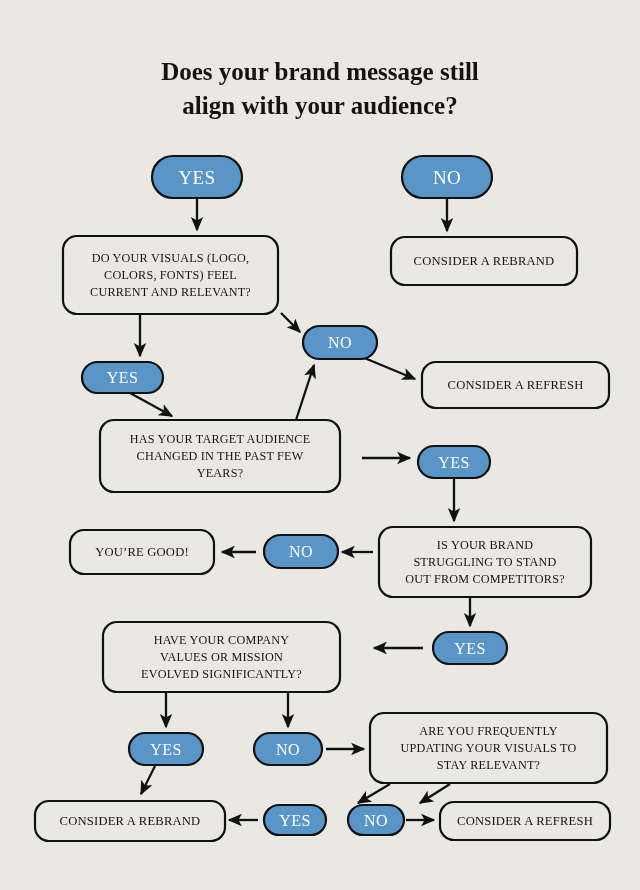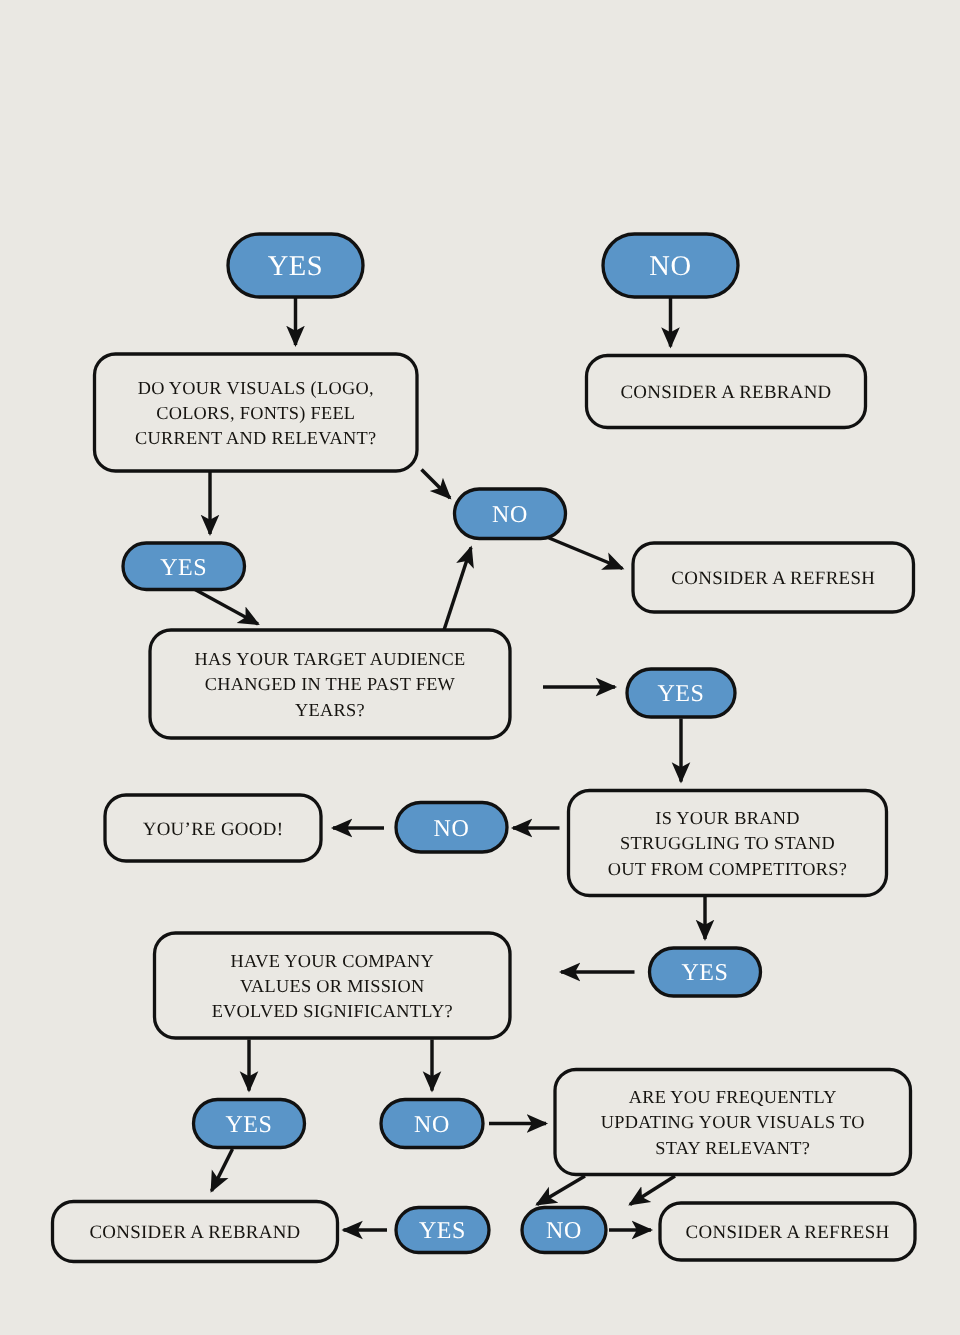--- a/index.html
+++ b/index.html
@@ -57,20 +57,26 @@
     font-weight: bold;
     fill: #15130f;
     text-anchor: middle;
   }
 </style>
 </head>
 <body>
 
 <div id="chart-root">
 
+  <div style="position:absolute;top:0;left:0;width:640px;">
+    <svg width="640" height="130" style="display:block;">
+      <text class="title-text" id="title-line1" x="320" y="80" font-size="25">Does your brand message still</text>
+      <text class="title-text" id="title-line2" x="320" y="114" font-size="25">align with your audience?</text>
+    </svg>
+  </div>
 
   <svg id="flow" viewBox="0 0 640 890" xmlns="http://www.w3.org/2000/svg">
     <defs>
       <marker id="arrowhead" markerWidth="7" markerHeight="7" refX="5.6" refY="3" orient="auto" markerUnits="strokeWidth">
         <path d="M0,0.3 L6.2,3 L0,5.7 L1.5,3 Z" fill="#111111"></path>
       </marker>
     </defs>
     <g id="edges-layer">
         <path class="connector" d="M197,198 L197,230" marker-end="url(#arrowhead)"></path>
         <path class="connector" d="M447,198 L447,231" marker-end="url(#arrowhead)"></path>

